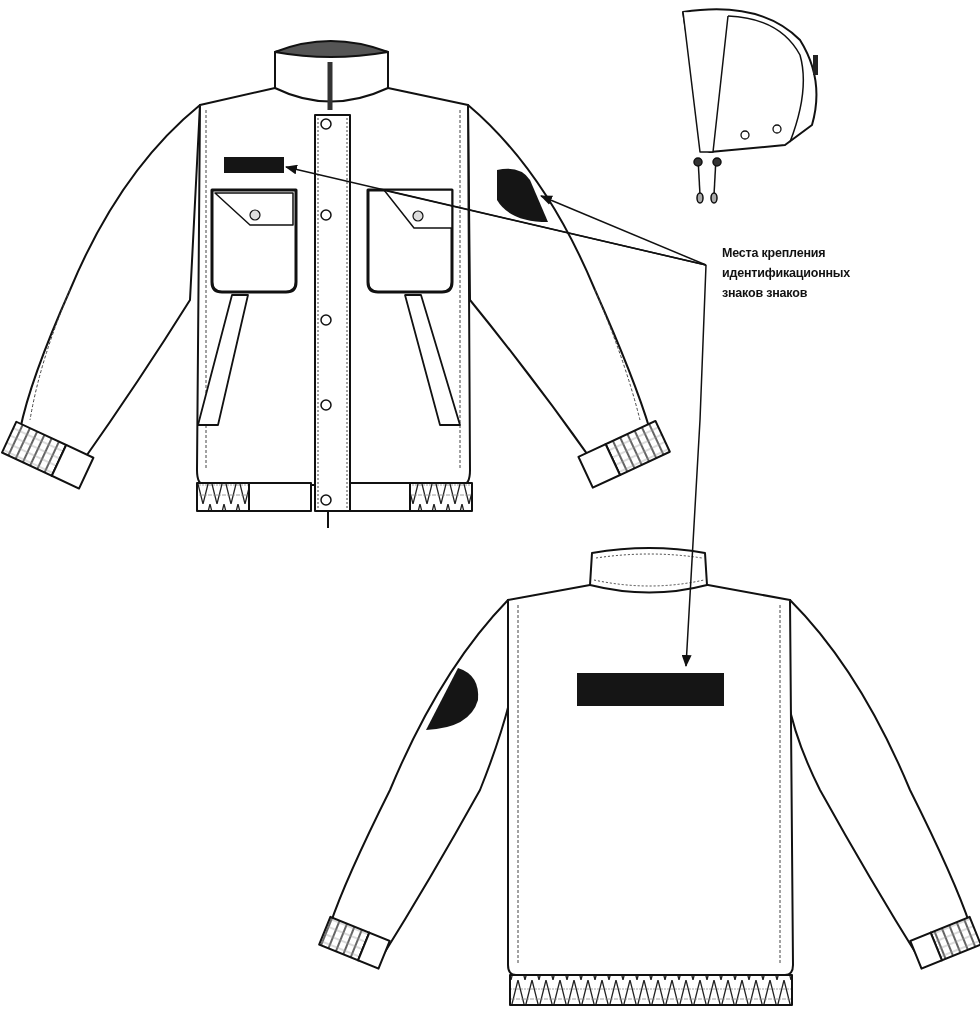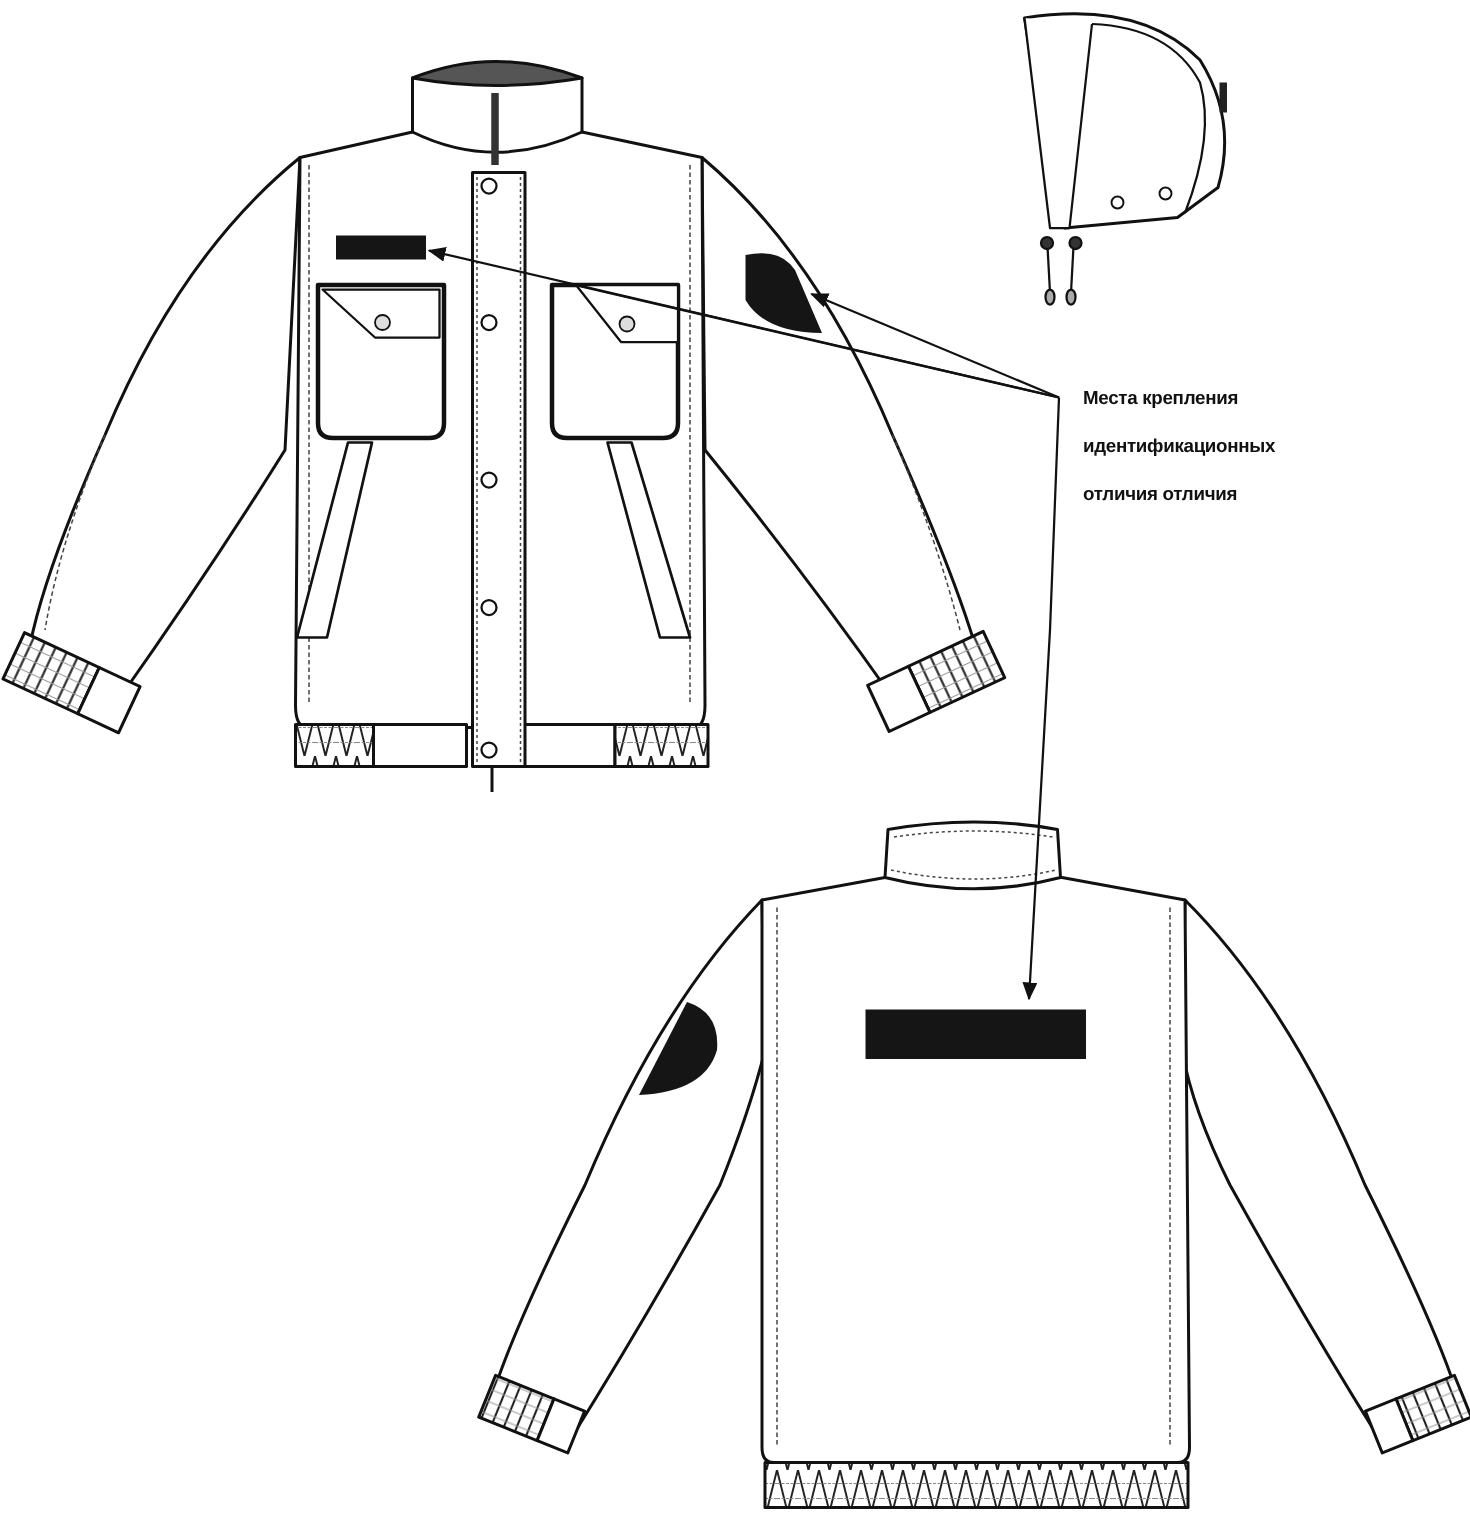--- a/index.html
+++ b/index.html
@@ -1,19 +1,19 @@
 <!DOCTYPE html>
 <html><head>
 <meta charset="utf-8">
 <style>
   html,body{margin:0;padding:0;background:#fff;}
   body{width:980px;height:1010px;position:relative;overflow:hidden;font-family:"Liberation Sans",sans-serif;}
   svg{position:absolute;left:0;top:0;}
   .lbl{position:absolute;left:722px;top:243px;font-family:"Liberation Sans",sans-serif;font-weight:bold;font-size:12.5px;line-height:20px;color:#111;letter-spacing:-0.2px;}
-  .lbl div{white-space:nowrap;margin-top:12px;}
+  .lbl div{white-space:nowrap;}
 </style>
 </head>
 <body>
 
 <svg width="980" height="1010" viewBox="0 0 980 1010">
   <defs>
     <marker id="ah" markerWidth="12" markerHeight="10" refX="11" refY="5" orient="auto" markerUnits="userSpaceOnUse">
       <path d="M0,0 L12,5 L0,10 Z" fill="#111"></path>
     </marker>
     <pattern id="rib" width="14" height="28" patternUnits="userSpaceOnUse">
@@ -139,14 +139,14 @@
     <line x1="706" y1="265" x2="286" y2="167" marker-end="url(#ah)"></line>
     <line x1="706" y1="265" x2="541" y2="196" marker-end="url(#ah)"></line>
     <polyline points="706,265 700,420 686,666" marker-end="url(#ah)"></polyline>
     <line x1="706" y1="265" x2="383" y2="190"></line>
   </g>
 </svg>
 
 <div class="lbl">
   <div>Места крепления</div>
   <div>идентификационных</div>
-  <div>отличия отличия</div>
+  <div>знаков знаков</div>
 </div>
 
 </body></html>

